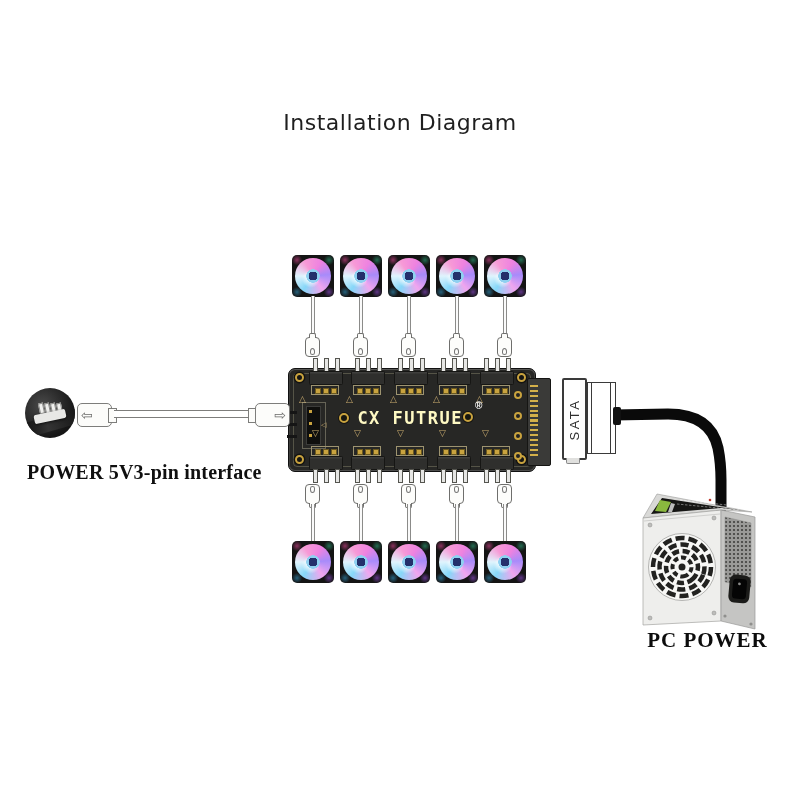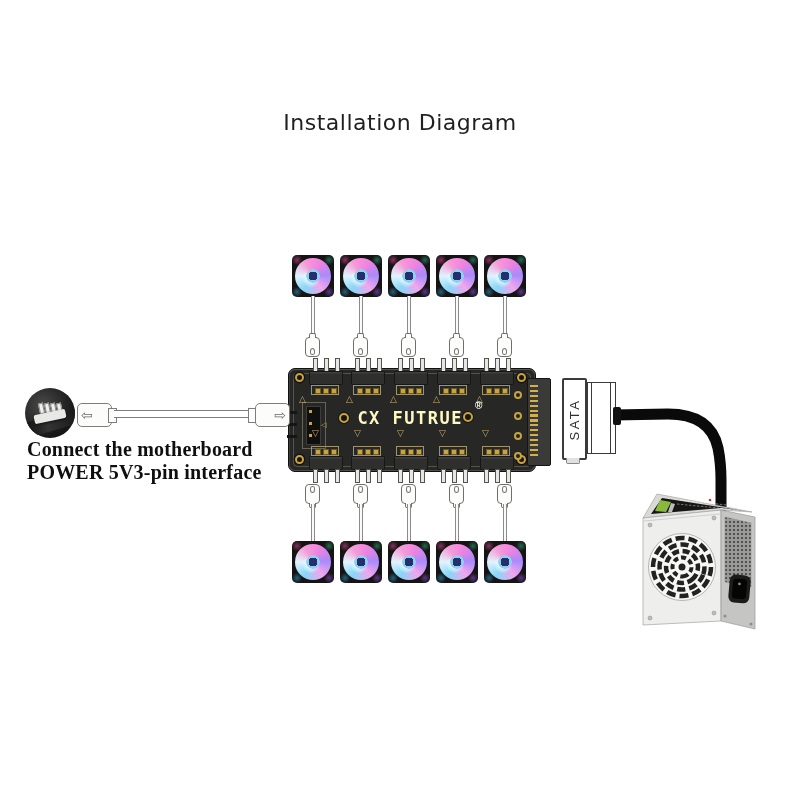--- a/index.html
+++ b/index.html
@@ -403,17 +403,17 @@
   </div>
   <div class="conn" style="left:77px;justify-content:flex-start;padding-left:3px">
     <span>⇦</span>
   </div>
   <div class="tab" style="left:108px"></div>
   <div class="wire"></div>
   <div class="tab" style="left:248px"></div>
   <div class="conn" style="left:255px;justify-content:flex-end;padding-right:3px">
     <span>⇨</span>
   </div>
-  <div class="note" style="top:438px">Connect the motherboard</div>
   <div class="note" style="top:461px">POWER 5V3-pin interface</div>
 
+  <div class="psu-label">PC POWER</div>
 
 </div>
 
 </body></html>

